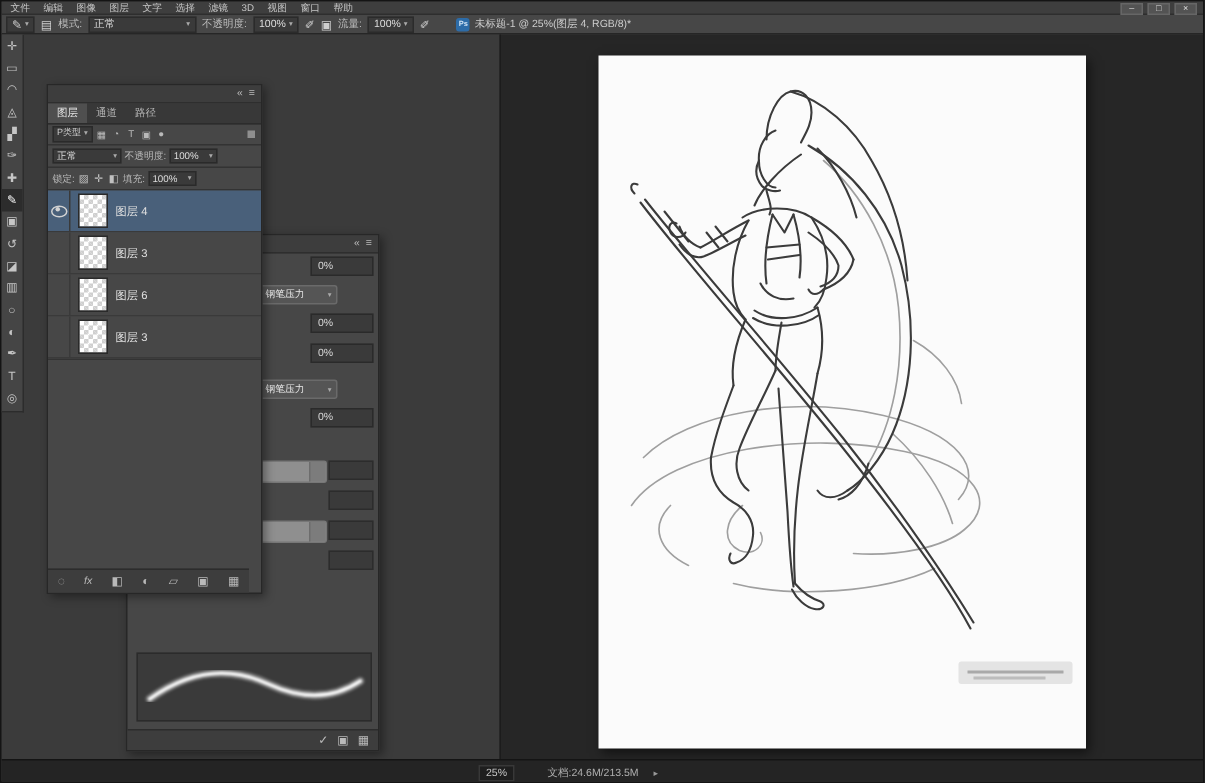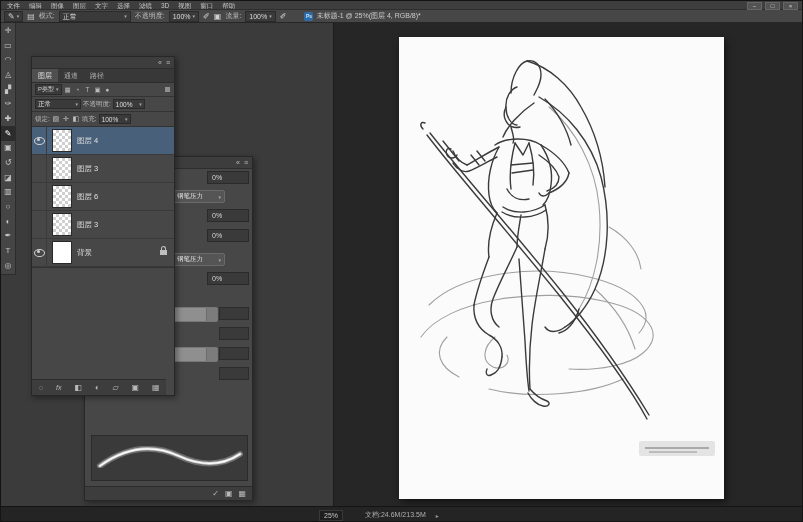--- a/index.html
+++ b/index.html
@@ -377,28 +377,20 @@
       <div class="lrow">
         <span class="eyecell"></span>
         <span class="thumb"></span>
         <span class="lname">图层 6</span>
       </div>
       <div class="lrow">
         <span class="eyecell"></span>
         <span class="thumb"></span>
         <span class="lname">图层 3</span>
       </div>
-      <div class="lrow">
-        <span class="eyecell">
-            <span class="eye"></span>
-          </span>
-        <span class="thumb white"></span>
-        <span class="lname">背景</span>
-        <span class="mlock"></span>
-      </div>
     </div>
     <div class="lfoot">
       <span>◌</span>
       <span class="fx">fx</span>
       <span>◧</span>
       <span>◐</span>
       <span>▱</span>
       <span>▣</span>
       <span>▦</span>
     </div>

